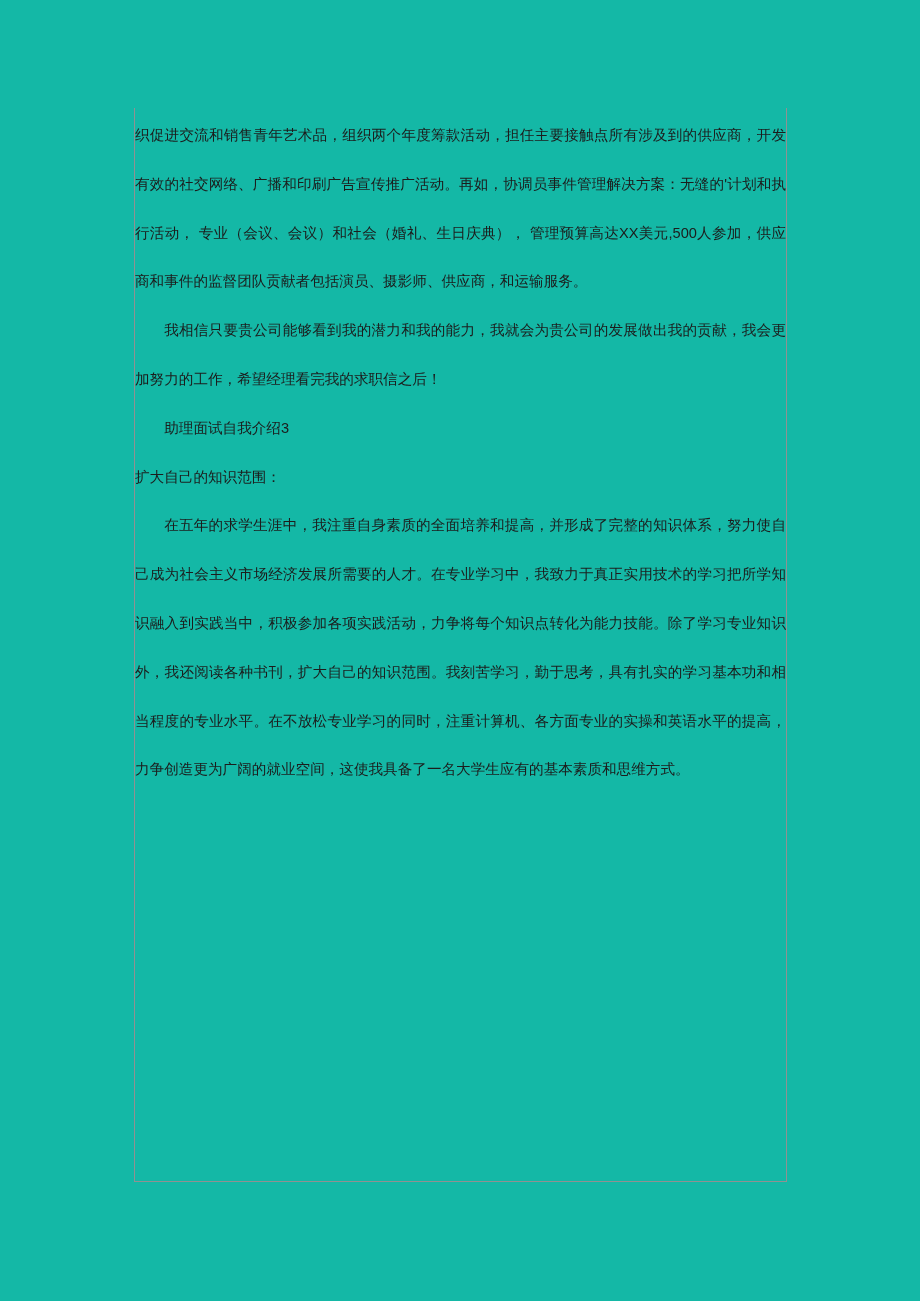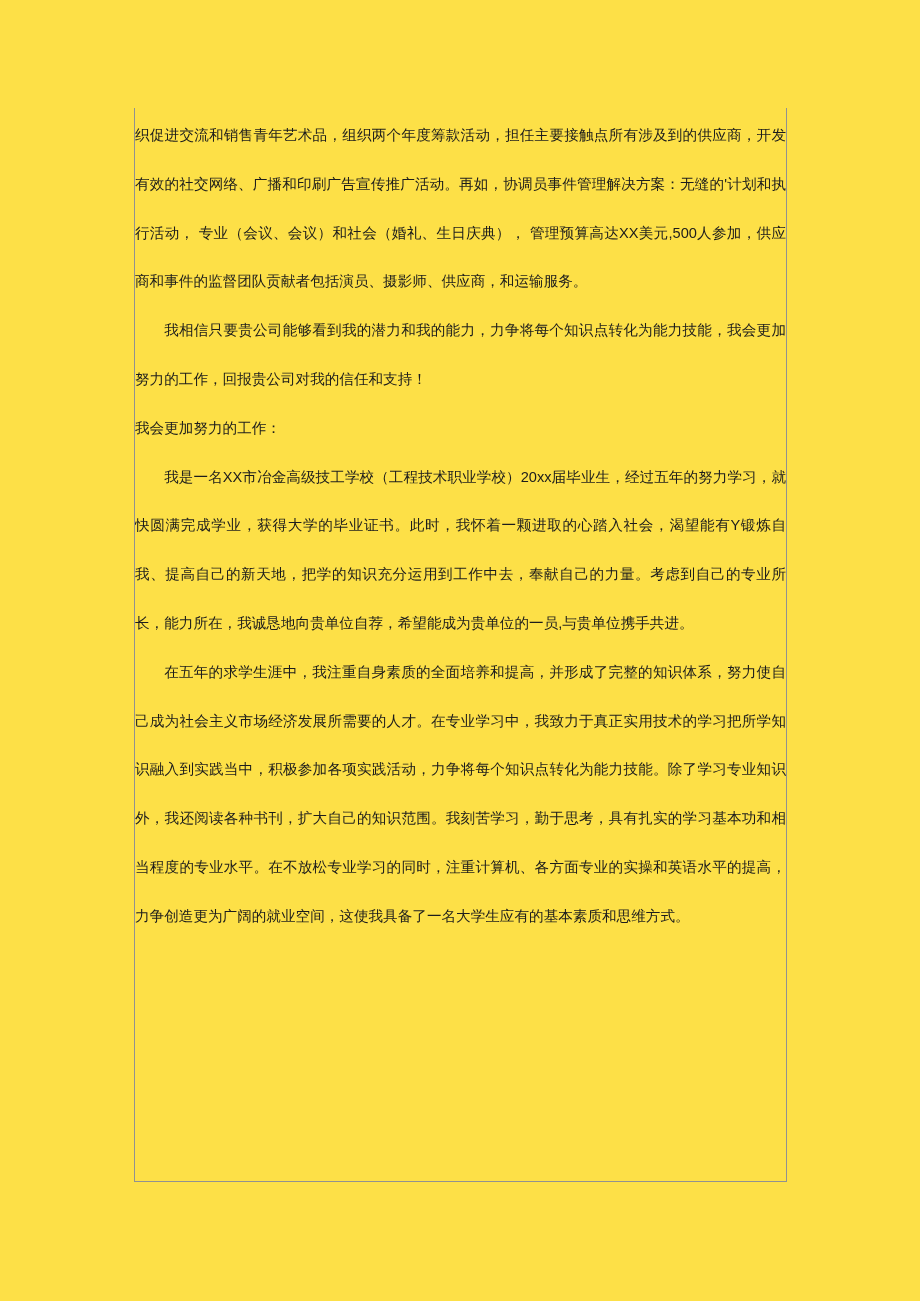--- a/index.html
+++ b/index.html
@@ -39,23 +39,23 @@
     word-break: break-all;
     overflow-wrap: break-word;
   }
   .paragraphs p.indent {
     text-indent: 2em;
   }
 </style>
 </head>
 <body>
 
-<div class="page" style="background: #fde047;">
+<div class="page" style="background: #14b8a6;">
   <div class="text-frame">
     <div class="paragraphs" id="paragraphs">
         <p class="">织促进交流和销售青年艺术品，组织两个年度筹款活动，担任主要接触点所有涉及到的供应商，开发有效的社交网络、广播和印刷广告宣传推广活动。再如，协调员事件管理解决方案：无缝的'计划和执行活动， 专业（会议、会议）和社会（婚礼、生日庆典）， 管理预算高达XX美元,500人参加，供应商和事件的监督团队贡献者包括演员、摄影师、供应商，和运输服务。</p>
-        <p class="indent">我相信只要贵公司能够看到我的潜力和我的能力，力争将每个知识点转化为能力技能，我会更加努力的工作，回报贵公司对我的信任和支持！</p>
-        <p class="">我会更加努力的工作：</p>
-        <p class="indent">我是一名XX市冶金高级技工学校（工程技术职业学校）20xx届毕业生，经过五年的努力学习，就快圆满完成学业，获得大学的毕业证书。此时，我怀着一颗进取的心踏入社会，渴望能有Y锻炼自我、提高自己的新天地，把学的知识充分运用到工作中去，奉献自己的力量。考虑到自己的专业所长，能力所在，我诚恳地向贵单位自荐，希望能成为贵单位的一员,与贵单位携手共进。</p>
+        <p class="indent">我相信只要贵公司能够看到我的潜力和我的能力，我就会为贵公司的发展做出我的贡献，我会更加努力的工作，希望经理看完我的求职信之后！</p>
+        <p class="indent">助理面试自我介绍3</p>
+        <p class="">扩大自己的知识范围：</p>
         <p class="indent">在五年的求学生涯中，我注重自身素质的全面培养和提高，并形成了完整的知识体系，努力使自己成为社会主义市场经济发展所需要的人才。在专业学习中，我致力于真正实用技术的学习把所学知识融入到实践当中，积极参加各项实践活动，力争将每个知识点转化为能力技能。除了学习专业知识外，我还阅读各种书刊，扩大自己的知识范围。我刻苦学习，勤于思考，具有扎实的学习基本功和相当程度的专业水平。在不放松专业学习的同时，注重计算机、各方面专业的实操和英语水平的提高，力争创造更为广阔的就业空间，这使我具备了一名大学生应有的基本素质和思维方式。</p>
       </div>
   </div>
 </div>
 
 </body></html>

